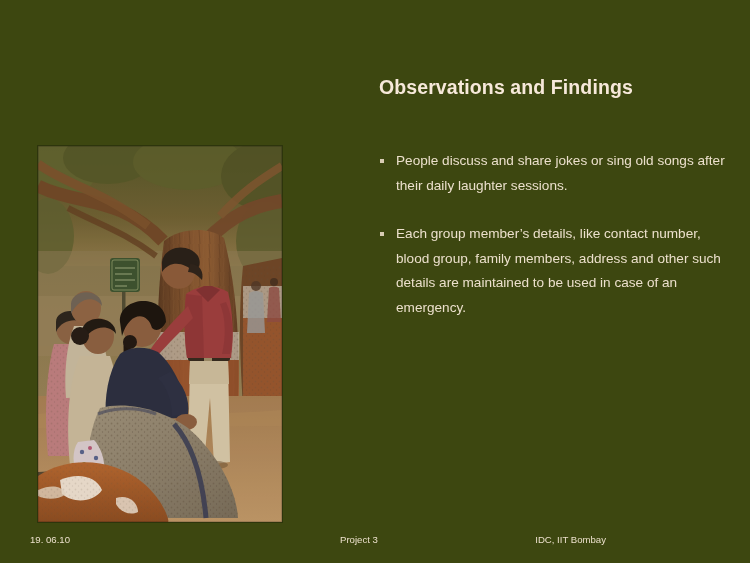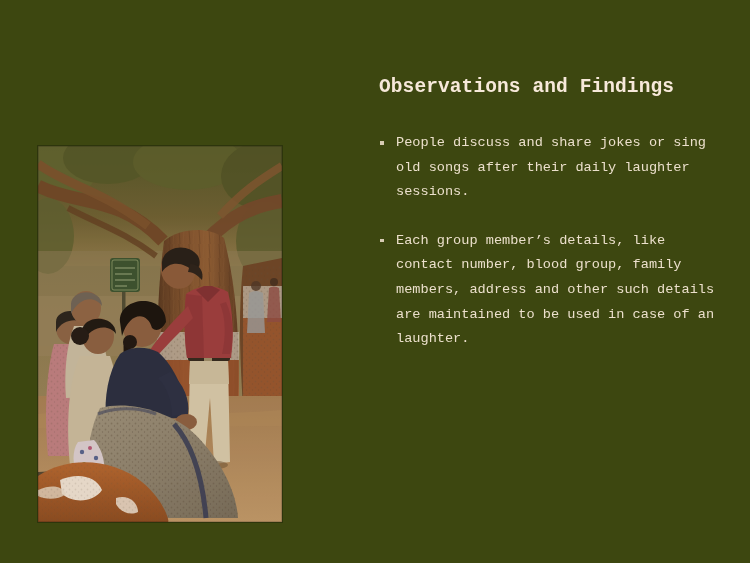--- a/index.html
+++ b/index.html
@@ -9,21 +9,20 @@
     width:750px; height:563px;
     overflow:hidden;
     background:#3d4710;
     font-family:"Liberation Sans", sans-serif;
   }
 
   #slide {
     position:relative;
     width:636px; height:563px;
     background:#3d4710;
-    font-family:Liberation Mono, monospace;
   }
 
   
   #photo-frame {
     position:absolute;
     left:38px; top:146px;
     width:244px; height:376px;
     overflow:hidden;
     background:#3a2a1c;
     box-shadow:0 0 0 1px rgba(0,0,0,0.25);
@@ -57,21 +56,21 @@
     line-height:24.6px;
     margin-bottom:24px;
   }
   .bullet:last-child { margin-bottom:0; }
   .bullet .marker {
     position:absolute;
     left:1px; top:10px;
     width:3.5px; height:3.5px;
     background:#d8ccb4;
   }
-  .bullet .btext { display:block; }
+  .bullet .btext { display:block;margin-top:18px; }
 
   
   #footer {
     position:absolute;
     left:0; right:0; bottom:0;
     height:35px;
   }
   .foot {
     position:absolute;
     top:6px;
@@ -280,20 +279,25 @@
   <div id="bullets">
 
     <div class="bullet">
       <span class="marker"></span>
       <span class="btext">People discuss and share jokes or sing old songs after their daily laughter sessions.</span>
     </div>
 
 
     <div class="bullet">
       <span class="marker"></span>
-      <span class="btext"> Each group member’s details, like contact number, blood group, family members, address and other such details are maintained to be used in case of  an laughter.</span>
+      <span class="btext"> Each group member’s details, like contact number, blood group, family members, address and other such details are maintained to be used in case of  an emergency.</span>
     </div>
 
 
   </div>
 
+  <div id="footer">
+    <div class="foot" id="foot-date">19. 06.10</div>
+    <div class="foot" id="foot-mid">Project 3</div>
+    <div class="foot" id="foot-right">IDC, IIT Bombay</div>
+  </div>
 
 </div>
 
 </body></html>

